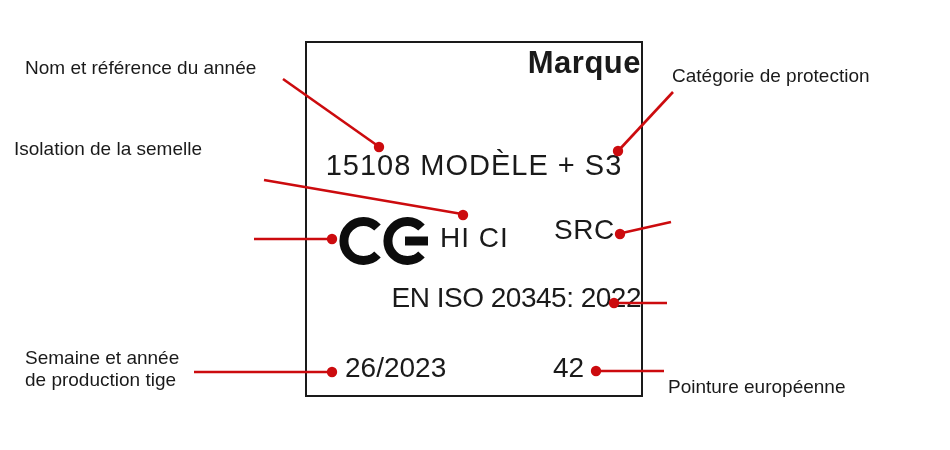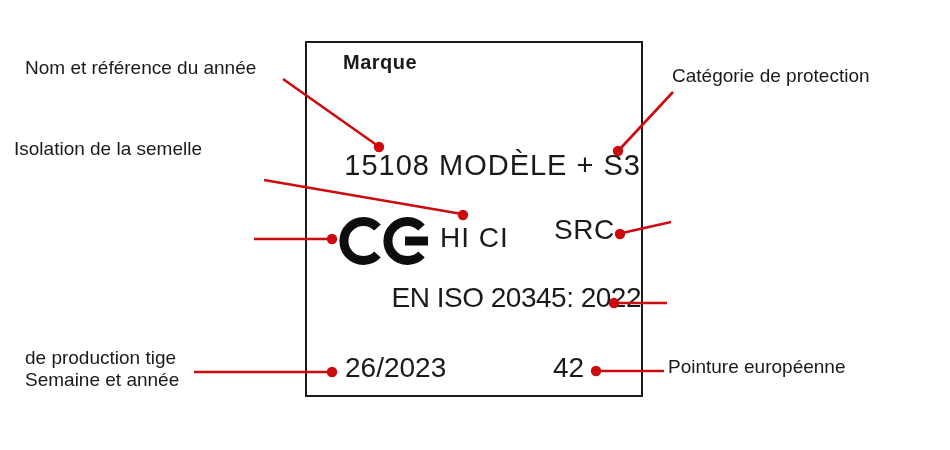--- a/index.html
+++ b/index.html
@@ -31,32 +31,31 @@
   .label-box .txt {
     position: absolute;
     white-space: nowrap;
     color: var(--ink, #1a1a1a);
   }
   .brand {
     position: absolute;
     top: 2px;
     left: 0;
     width: 100%;
-    text-align: left;
-    font-size: 20px;
+    text-align: right;
+    font-size: 31px;
     font-weight: 700;
     line-height: 35px;
     letter-spacing: 0.5px;
-    padding-left: 36px;
   }
   .model {
     top: 107px;
     left: 0;
     width: 100%;
-    text-align: right;
+    text-align: center;
     font-size: 29px;
     line-height: 30px;
     letter-spacing: 1px;
   }
   .ce-svg {
     position: absolute;
     left: 31px;
     top: 170px;
   }
   .hici  { left: 133px; top: 180px; font-size: 28px; line-height: 30px; letter-spacing: 1px; }
@@ -81,21 +80,21 @@
     color: var(--ink, #1a1a1a);
     white-space: nowrap;
   }
   .ann-model       { left: 25px;  top: 57px;  }
   .ann-insulation  { left: 14px;  top: 138px; }
   .ann-conformity  { left: 25px;  top: 227px; }
   .ann-production  { left: 25px;  top: 347px; }
   .ann-protection  { left: 672px; top: 65px;  }
   .ann-slip        { left: 672px; top: 207px; }
   .ann-safety      { left: 672px; top: 288px; }
-  .ann-size        { left: 668px; top: 356px; text-align: center; }
+  .ann-size        { left: 668px; top: 376px; text-align: center; }
 
   
   .leaders {
     position: absolute;
     left: 0; top: 0;
     width: 950px;
     height: 450px;
     pointer-events: none;
   }
   .leader { stroke: var(--accent-red, #cc0b0e); stroke-width: 2.6; }
@@ -155,20 +154,20 @@
   </svg>
 
   <div class="ann ann-model">Nom et référence du année</div>
 
   <div class="ann ann-insulation">
     <div>Isolation de la semelle</div>
   </div>
 
 
   <div class="ann ann-production">
+    <div>Semaine et année</div>
     <div>de production tige</div>
-    <div>Semaine et année</div>
   </div>
 
   <div class="ann ann-protection">Catégorie de protection</div>
   <div class="ann ann-size">Pointure européenne</div>
 
 </div>
 
 </body></html>

